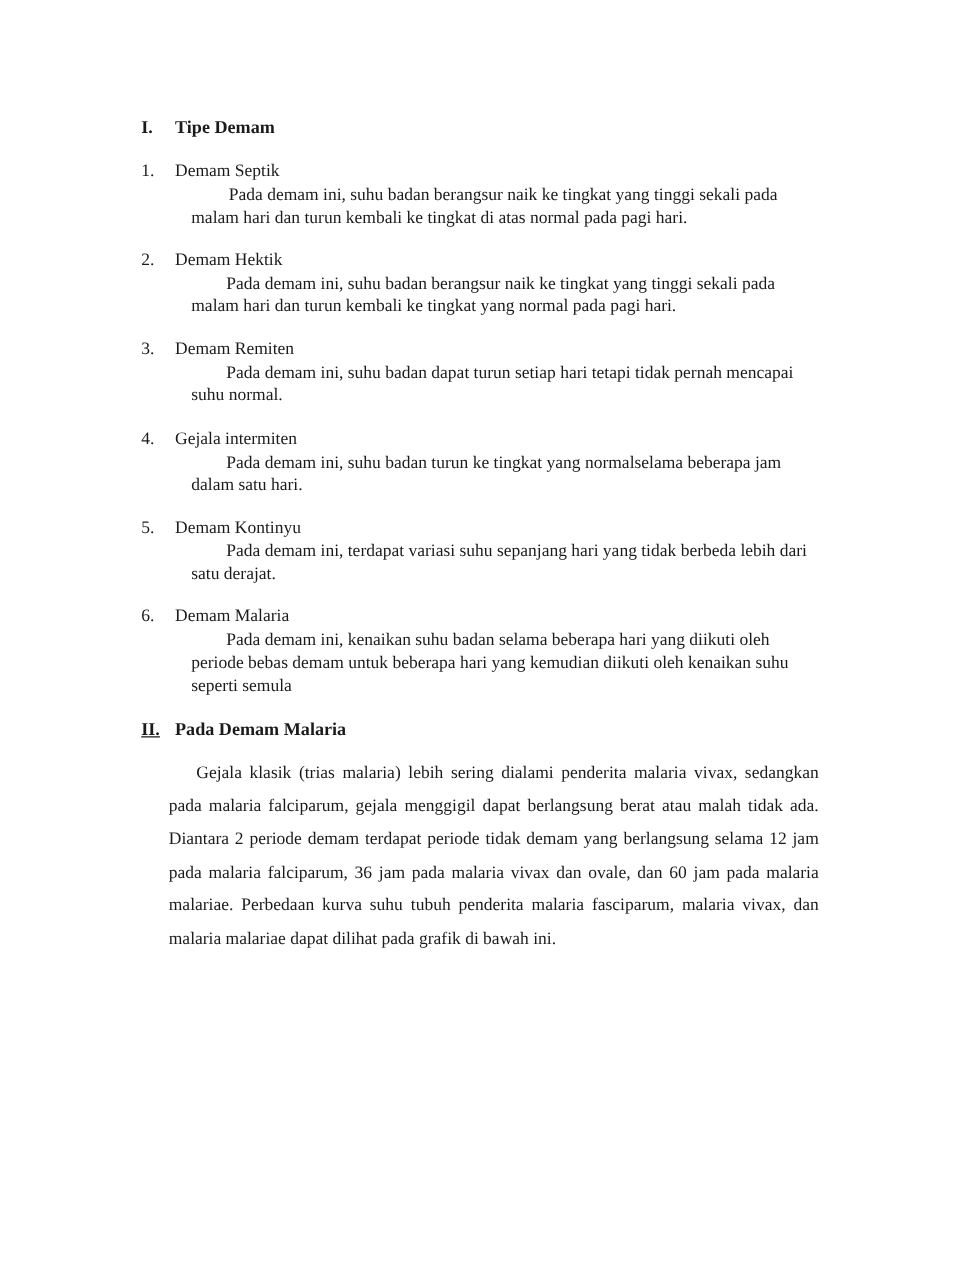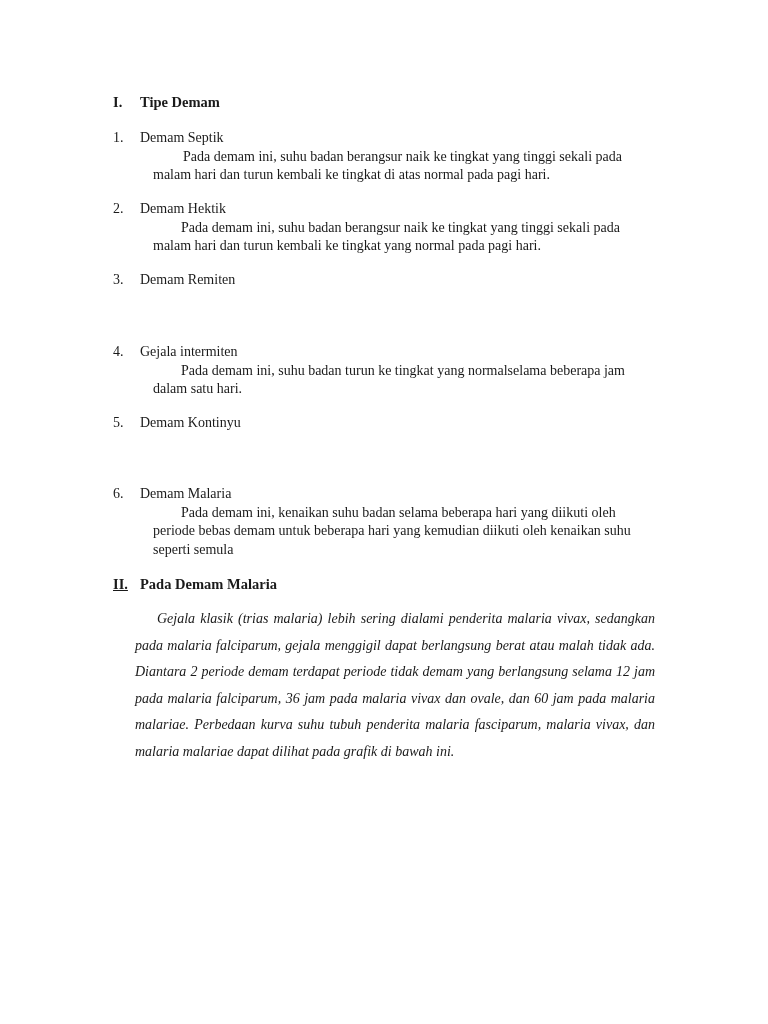--- a/index.html
+++ b/index.html
@@ -15,21 +15,21 @@
   }
   .heading .num { width: 27px; display: inline-block; }
   .heading.h2 .num { width: 27px; text-decoration: underline; }
   .item { position: absolute; left: 113px; width: 545px; font-size: 14px; line-height: 18.5px; }
   .item .row { display: flex; }
   .item .num { width: 27px; flex: 0 0 27px; }
   .item .title { }
   .item .body { margin-left: 40px; text-indent: 28px; text-align: left; }
   .para {
     position: absolute; left: 135px; width: 520px; font-size: 14px; line-height: 26.6px;
-    text-align: justify; text-indent: 22px; font-style: italic;
+    text-align: justify; text-indent: 22px;
   }
 </style>
 </head>
 <body>
 
 <div class="page">
 
   <div class="heading" style="top:94px;">
     <span class="num">I.</span>
     <span>Tipe Demam</span>
@@ -49,35 +49,37 @@
       <span class="title">Demam Hektik</span>
     </div>
     <div class="body">Pada demam ini, suhu badan berangsur naik ke tingkat yang tinggi sekali pada malam hari dan turun kembali ke tingkat yang normal pada pagi hari.</div>
   </div>
 
   <div class="item" style="top:271px;">
     <div class="row">
       <span class="num">3.</span>
       <span class="title">Demam Remiten</span>
     </div>
+    <div class="body">Pada demam ini, suhu badan dapat turun setiap hari tetapi tidak pernah mencapai suhu normal.</div>
   </div>
 
   <div class="item" style="top:343px;">
     <div class="row">
       <span class="num">4.</span>
       <span class="title">Gejala intermiten</span>
     </div>
     <div class="body">Pada demam ini, suhu badan turun ke tingkat yang normalselama beberapa jam dalam satu hari.</div>
   </div>
 
   <div class="item" style="top:414px;">
     <div class="row">
       <span class="num">5.</span>
       <span class="title">Demam Kontinyu</span>
     </div>
+    <div class="body">Pada demam ini, terdapat variasi suhu sepanjang hari yang tidak berbeda lebih dari satu derajat.</div>
   </div>
 
   <div class="item" style="top:485px;">
     <div class="row">
       <span class="num">6.</span>
       <span class="title">Demam Malaria</span>
     </div>
     <div class="body">Pada demam ini, kenaikan suhu badan selama beberapa hari yang diikuti oleh periode bebas demam untuk beberapa hari yang kemudian diikuti oleh kenaikan suhu seperti semula</div>
   </div>
 

